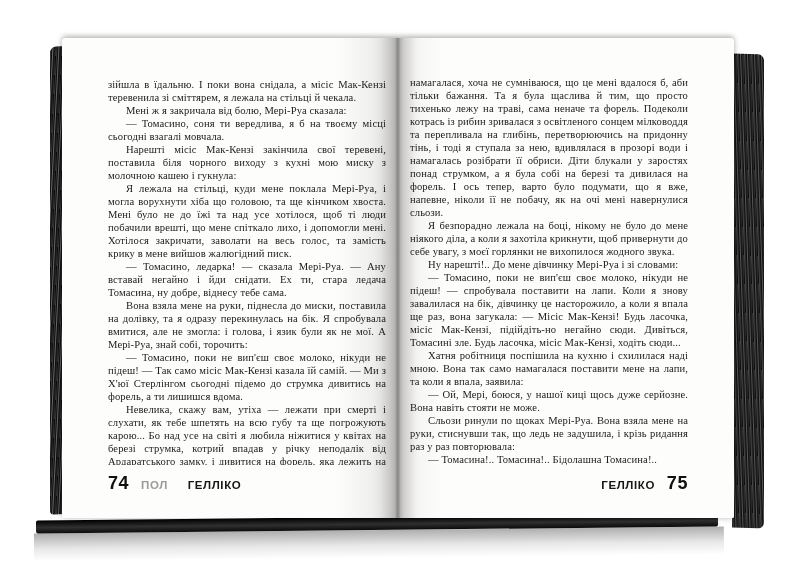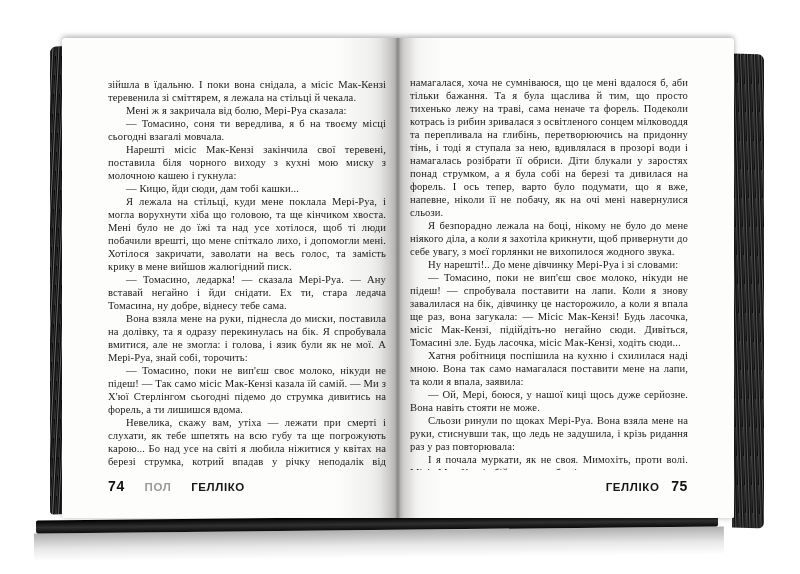--- a/index.html
+++ b/index.html
@@ -33,22 +33,22 @@
     background:linear-gradient(to right,rgba(0,0,0,0) 0%,rgba(0,0,0,0.10) 42%,rgba(0,0,0,0.30) 50%,rgba(0,0,0,0.10) 58%,rgba(0,0,0,0) 100%);
     pointer-events:none;}
 
   .page-text{flex:1 1 auto;font-size:10.6px;line-height:13px;text-align:justify;
     letter-spacing:0.1px;overflow:hidden;}
   .page-text p{margin:0;}
   .page-text p.ind{text-indent:1.7em;}
 
   .footer{flex:0 0 auto;margin-top:8px;font-family:"Liberation Sans", sans-serif;
     font-size:11.5px;font-weight:bold;letter-spacing:0.6px;color:#111;}
-  .footer .num{font-size:14px;}
-  .footer .light{color:#9a9a9a;font-weight:bold;margin-left:16px;}
+  .footer .num{font-size:18px;}
+  .footer .light{color:#9a9a9a;font-weight:bold;margin-left:8px;}
   .footer .dark{color:#161616;margin-left:4px;padding-left:12px;}
   .footer-right{text-align:right;}
   .footer-right .num{margin-left:8px;margin-top:48px;}
 </style>
 </head>
 <body>
 
 <div class="scene">
   <div class="book">
     <div class="edges-left"></div>
@@ -56,21 +56,20 @@
     <div class="bottom-shadow"></div>
     <div class="bottom-edge"></div>
 
     <div class="spread">
       <div class="page page-left">
         <div class="page-text">
             <p>зійшла в їдальню. І поки вона снідала, а місіс Мак-Кензі теревенила зі сміттярем, я лежала на стільці й чекала.</p>
             <p class="ind">Мені ж я закричала від болю, Мері-Руа сказала:</p>
             <p class="ind">— Томасино, соня ти вередлива, я б на твоєму місці сьогодні взагалі мовчала.</p>
             <p class="ind">Нарешті місіс Мак-Кензі закінчила свої теревені, поставила біля чорного виходу з кухні мою миску з молочною кашею і гукнула:</p>
-            <p class="ind">— Кицю, йди сюди, дам тобі кашки...</p>
             <p class="ind">Я лежала на стільці, куди мене поклала Мері-Руа, і могла ворухнути хіба що головою, та ще кінчиком хвоста. Мені було не до їжі та над усе хотілося, щоб ті люди побачили врешті, що мене спіткало лихо, і допомогли мені. Хотілося закричати, заволати на весь голос, та замість крику в мене вийшов жалюгідний писк.</p>
             <p class="ind">— Томасино, ледарка! — сказала Мері-Руа. — Ану вставай негайно і йди снідати. Ех ти, стара ледача Томасина, ну добре, віднесу тебе сама.</p>
             <p class="ind">Вона взяла мене на руки, піднесла до миски, поставила на долівку, та я одразу перекинулась на бік. Я спробувала вмитися, але не змогла: і голова, і язик були як не мої. А Мері-Руа, знай собі, торочить:</p>
             <p class="ind">— Томасино, поки не вип'єш своє молоко, нікуди не підеш! — Так само місіс Мак-Кензі казала їй самій. — Ми з Х'юї Стерлінгом сьогодні підемо до струмка дивитись на форель, а ти лишишся вдома.</p>
             <p class="ind">Невелика, скажу вам, утіха — лежати при смерті і слухати, як тебе шпетять на всю губу та ще погрожують карою... Бо над усе на світі я любила ніжитися у квітах на березі струмка, котрий впадав у річку неподалік від Ардаратського замку, і дивитися на форель, яка лежить на дні та помахує плавниками, немов опахалами.</p>
           </div>
         <div class="footer">
           <span class="num">74</span>
           <span class="light">ПОЛ</span>
           <span class="dark">ГЕЛЛІКО</span>
@@ -79,20 +78,21 @@
 
       <div class="page page-right">
         <div class="page-text">
             <p>намагалася, хоча не сумніваюся, що це мені вдалося б, аби тільки бажання. Та я була щаслива й тим, що просто тихенько лежу на траві, сама неначе та форель. Подеколи котрась із рибин зривалася з освітленого сонцем мілководдя та перепливала на глибінь, перетворюючись на придонну тінь, і тоді я ступала за нею, вдивлялася в прозорі води і намагалась розібрати її обриси. Діти блукали у заростях понад струмком, а я була собі на березі та дивилася на форель. І ось тепер, варто було подумати, що я вже, напевне, ніколи її не побачу, як на очі мені навернулися сльози.</p>
             <p class="ind">Я безпорадно лежала на боці, нікому не було до мене ніякого діла, а коли я захотіла крикнути, щоб привернути до себе увагу, з моєї горлянки не вихопилося жодного звука.</p>
             <p class="ind">Ну нарешті!.. До мене дівчинку Мері-Руа і зі словами:</p>
             <p class="ind">— Томасино, поки не вип'єш своє молоко, нікуди не підеш! — спробувала поставити на лапи. Коли я знову завалилася на бік, дівчинку це насторожило, а коли я впала ще раз, вона загукала: — Місіс Мак-Кензі! Будь ласочка, місіс Мак-Кензі, підійдіть-но негайно сюди. Дивіться, Томасині зле. Будь ласочка, місіс Мак-Кензі, ходіть сюди...</p>
             <p class="ind">Хатня робітниця поспішила на кухню і схилилася наді мною. Вона так само намагалася поставити мене на лапи, та коли я впала, заявила:</p>
             <p class="ind">— Ой, Мері, боюся, у нашої киці щось дуже серйозне. Вона навіть стояти не може.</p>
             <p class="ind">Сльози ринули по щоках Мері-Руа. Вона взяла мене на руки, стиснувши так, що ледь не задушила, і крізь ридання раз у раз повторювала:</p>
+            <p class="ind">— Томасина!.. Томасина!.. Бідолашна Томасина!..</p>
             <p class="ind">І я почала муркати, як не своя. Мимохіть, проти волі. Місіс Мак-Кензі обійняла нас обох і сказала:</p>
           </div>
         <div class="footer footer-right">
           <span class="dark">ГЕЛЛІКО</span>
           <span class="num">75</span>
         </div>
       </div>
 
       <div class="gutter"></div>
     </div>

